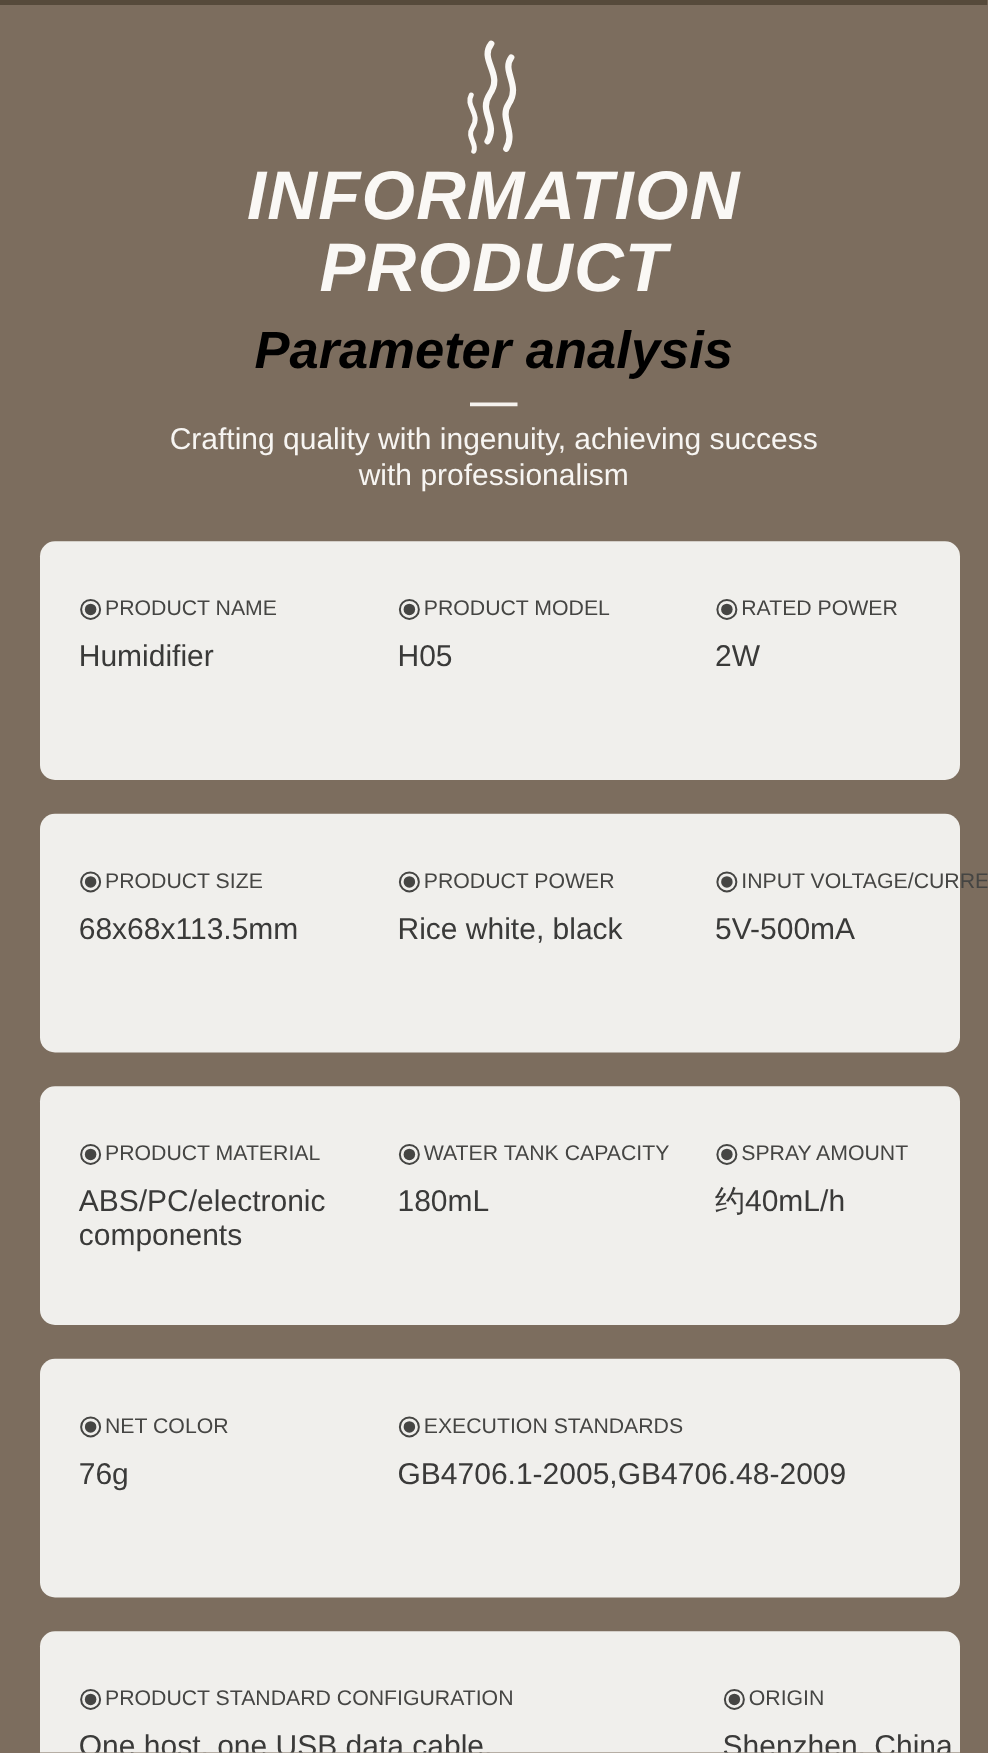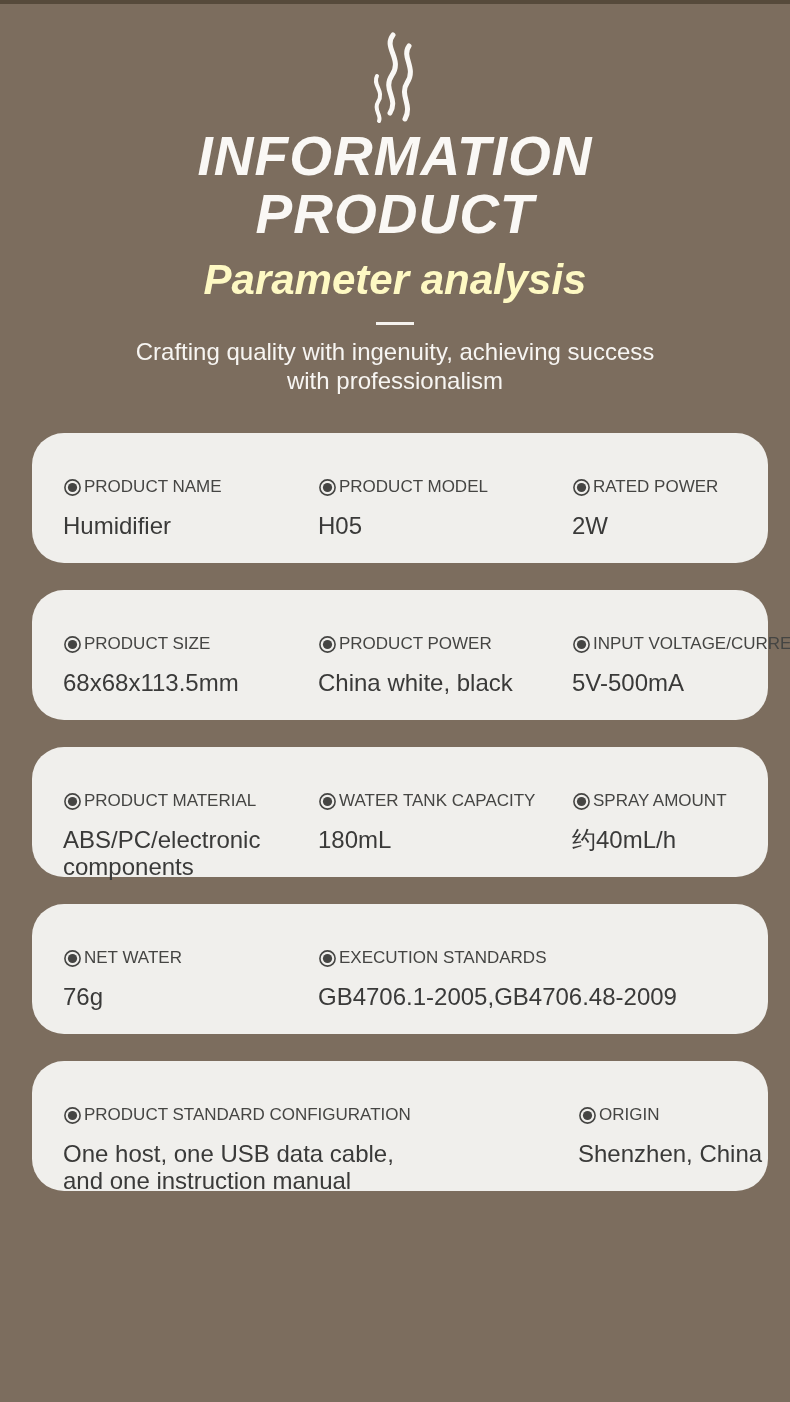--- a/index.html
+++ b/index.html
@@ -20,21 +20,21 @@
     color: #faf8f5;
     font-style: italic;
     font-weight: bold;
     font-size: 55px;
     line-height: 1.05;
     text-align: center;
     letter-spacing: 1px;
     margin-top: 4px;
   }
   .subtitle {
-    color: #fef9c3;
+    color: #000000;
     font-style: italic;
     font-weight: 600;
     font-size: 42px;
     text-align: center;
     margin-top: 12px;
   }
   .divider {
     width: 38px;
     height: 3px;
     background: #f5f2ee;
@@ -44,24 +44,24 @@
     color: #f7f5f2;
     font-size: 24px;
     text-align: center;
     margin-top: 12px;
     line-height: 1.22;
     white-space: pre-line;
   }
   .cards { margin-top: 38px; }
   .card {
     width: 736px;
-    height: 130px;
+    height: 191px;
     margin: 0 0 27px 32px;
     background: #f0efec;
-    border-radius: 32px;
+    border-radius: 12px;
     box-sizing: border-box;
     padding: 44px 0 4px 31px;
     display: grid;
   }
   .card.g3 { grid-template-columns: 255px 254px auto; }
   .card.g4 { grid-template-columns: 255px auto; }
   .card.g5 { grid-template-columns: 515px auto; }
   .field-label {
     display: flex;
     align-items: center;
@@ -151,21 +151,21 @@
       <div class="field-value">68x68x113.5mm</div>
     </div>
     <div class="field">
       <div class="field-label">
         <svg class="bullet" width="19" height="19" viewBox="0 0 19 19">
             <circle cx="9.5" cy="9.5" r="7.6" fill="none" stroke="#454543" stroke-width="1.6"></circle>
             <circle cx="9.5" cy="9.5" r="4.6" fill="#454543"></circle>
           </svg>
         <span>PRODUCT POWER</span>
       </div>
-      <div class="field-value">China white, black</div>
+      <div class="field-value">Rice white, black</div>
     </div>
     <div class="field">
       <div class="field-label">
         <svg class="bullet" width="19" height="19" viewBox="0 0 19 19">
             <circle cx="9.5" cy="9.5" r="7.6" fill="none" stroke="#454543" stroke-width="1.6"></circle>
             <circle cx="9.5" cy="9.5" r="4.6" fill="#454543"></circle>
           </svg>
         <span>INPUT VOLTAGE/CURRENT</span>
       </div>
       <div class="field-value">5V-500mA</div>
@@ -206,21 +206,21 @@
     </div>
   </div>
 
   <div class="card g4">
     <div class="field">
       <div class="field-label">
         <svg class="bullet" width="19" height="19" viewBox="0 0 19 19">
             <circle cx="9.5" cy="9.5" r="7.6" fill="none" stroke="#454543" stroke-width="1.6"></circle>
             <circle cx="9.5" cy="9.5" r="4.6" fill="#454543"></circle>
           </svg>
-        <span>NET WATER</span>
+        <span>NET COLOR</span>
       </div>
       <div class="field-value">76g</div>
     </div>
     <div class="field">
       <div class="field-label">
         <svg class="bullet" width="19" height="19" viewBox="0 0 19 19">
             <circle cx="9.5" cy="9.5" r="7.6" fill="none" stroke="#454543" stroke-width="1.6"></circle>
             <circle cx="9.5" cy="9.5" r="4.6" fill="#454543"></circle>
           </svg>
         <span>EXECUTION STANDARDS</span>

